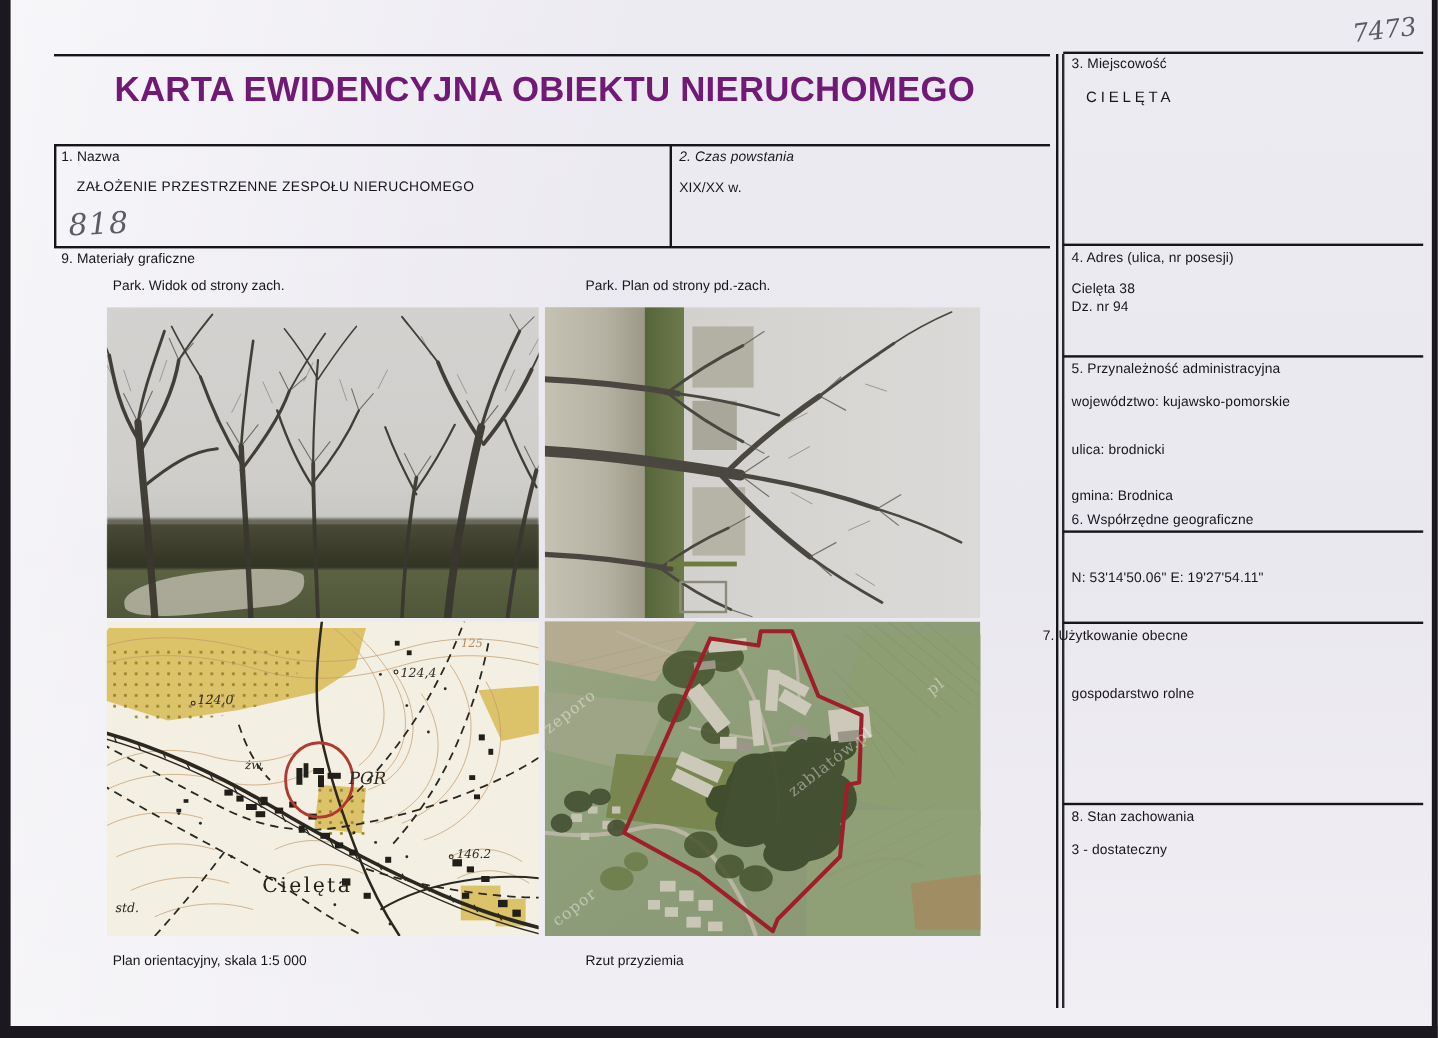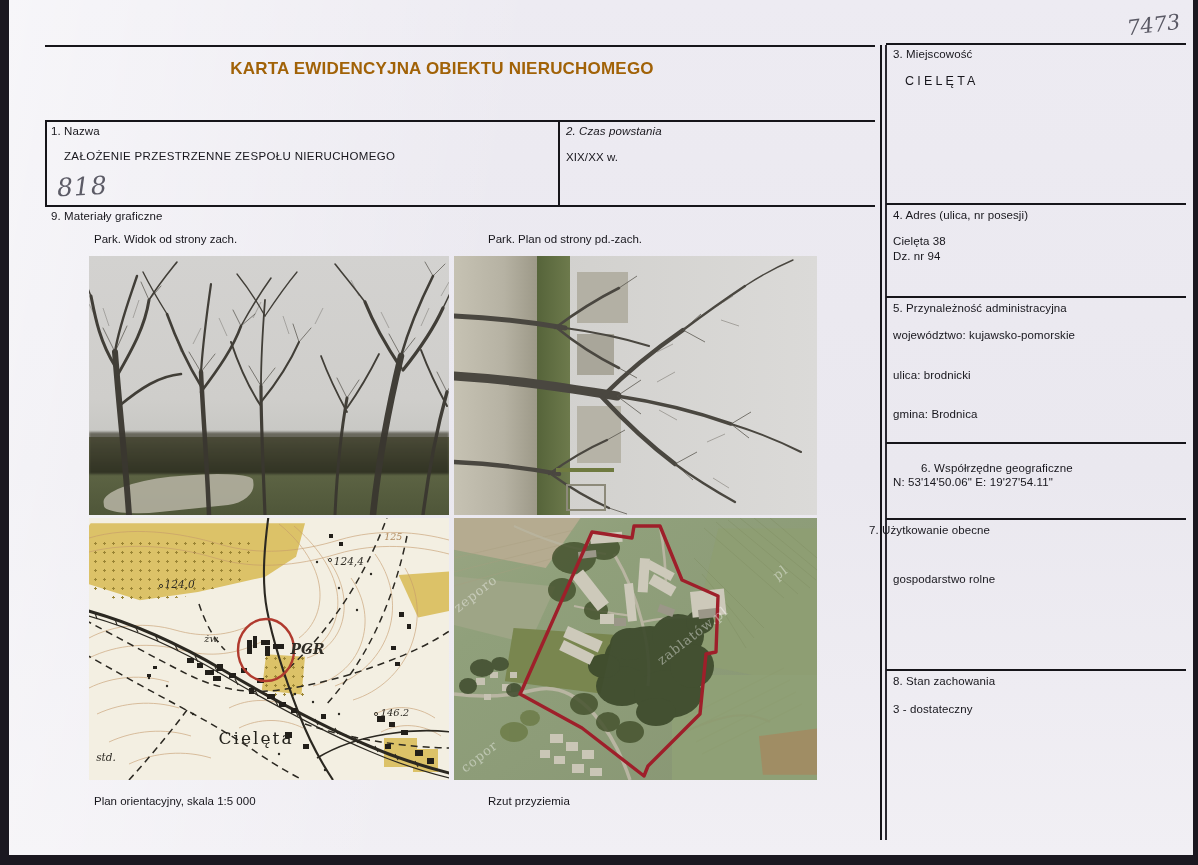--- a/index.html
+++ b/index.html
@@ -33,22 +33,22 @@
     white-space:nowrap;
   }
   .fieldvalue{
     position:absolute;font-size:11.5px;color:#17161c;letter-spacing:.1px;
     white-space:pre-line;line-height:15px;
   }
   .caption{
     position:absolute;font-size:11.5px;color:#17161c;white-space:nowrap;
   }
   #title1{
-    position:absolute;left:0;top:59px;width:866px;text-align:center;
-    font-size:17px;font-weight:bold;color:#a16207;letter-spacing:.2px;
+    position:absolute;left:12px;top:59px;width:866px;text-align:center;
+    font-size:29px;font-weight:bold;color:#701a75;letter-spacing:.2px;
   }
   #title2{
     position:absolute;left:0;top:88px;width:866px;text-align:center;
     font-size:15.5px;font-weight:bold;color:#111016;letter-spacing:.2px;
   }
   #nazwaval{
     position:absolute;left:55px;top:150px;font-size:11.5px;color:#17161c;
     letter-spacing:.35px;white-space:nowrap;
   }
   #miejscval{
@@ -157,21 +157,21 @@
 
   <div class="fieldlabel" style="left:884px;top:209px;">4. Adres (ulica, nr posesji)</div>
   <div class="fieldvalue" style="left:884px;top:234px;">Cielęta 38
 Dz. nr  94</div>
 
   <div class="fieldlabel" style="left:884px;top:302px;">5. Przynależność administracyjna</div>
   <div class="fieldvalue" style="left:884px;top:328px;">województwo: kujawsko-pomorskie</div>
   <div class="fieldvalue" style="left:884px;top:368px;">ulica: brodnicki</div>
   <div class="fieldvalue" style="left:884px;top:407px;">gmina: Brodnica</div>
 
-  <div class="fieldlabel" style="left:884px;top:462px;margin-left:28px;">6. Współrzędne geograficzne</div>
+  <div class="fieldlabel" style="left:884px;top:428px;">6. Współrzędne geograficzne</div>
   <div class="fieldvalue" style="left:884px;top:475px;">N: 53'14'50.06" E: 19'27'54.11"</div>
 
   <div class="fieldlabel" style="left:860px;top:524px;">7. Użytkowanie obecne</div>
   <div class="fieldvalue" style="left:884px;top:572px;">gospodarstwo rolne</div>
 
   <div class="fieldlabel" style="left:884px;top:675px;">8. Stan zachowania</div>
   <div class="fieldvalue" style="left:884px;top:702px;">3 - dostateczny</div>
 
   <div class="fieldlabel" style="left:42px;top:210px;">9. Materiały graficzne</div>
 
@@ -407,21 +407,21 @@
         <circle cx="241" cy="42" r="1.6"></circle>
         <circle cx="287" cy="196" r="1.6"></circle>
       </g>
     </svg>
 
     <div class="maplbl" style="left:21%;top:23%;font-size:10.5px;">124,0</div>
     <div class="maplbl" style="left:68%;top:14%;font-size:10.5px;">124,4</div>
     <div class="maplbl" style="left:82%;top:5%;font-size:9.5px;color:#b08a5e;">125</div>
     <div class="maplbl" style="left:81%;top:72%;font-size:10px;">146.2</div>
     <div class="maplbl" style="left:32%;top:44%;font-size:10px;">żw.</div>
-    <div class="maplbl" style="left:56%;top:47%;font-size:14px;font-weight:bold;">PGR</div>
+    <div class="maplbl" style="left:56%;top:47%;font-size:14px;font-weight:normal;">PGR</div>
     <div class="maplbl" style="left:36%;top:80%;font-size:17px;letter-spacing:2px;font-style:normal;color:#24221c;">Cielęta</div>
     <div class="maplbl" style="left:2%;top:89%;font-size:10.5px;">std.</div>
   </div>
 
   <div class="photo" id="ph-br">
     <div class="aerbg"></div>
 
     <div class="field" style="left:-2%;top:-2%;width:44%;height:34%;background:#b5ab90;
                 clip-path:polygon(0% 0%,86% 0%,62% 62%,0% 40%);"></div>
     <div class="field" style="left:-2%;top:22%;width:30%;height:26%;background:#9ea586;

